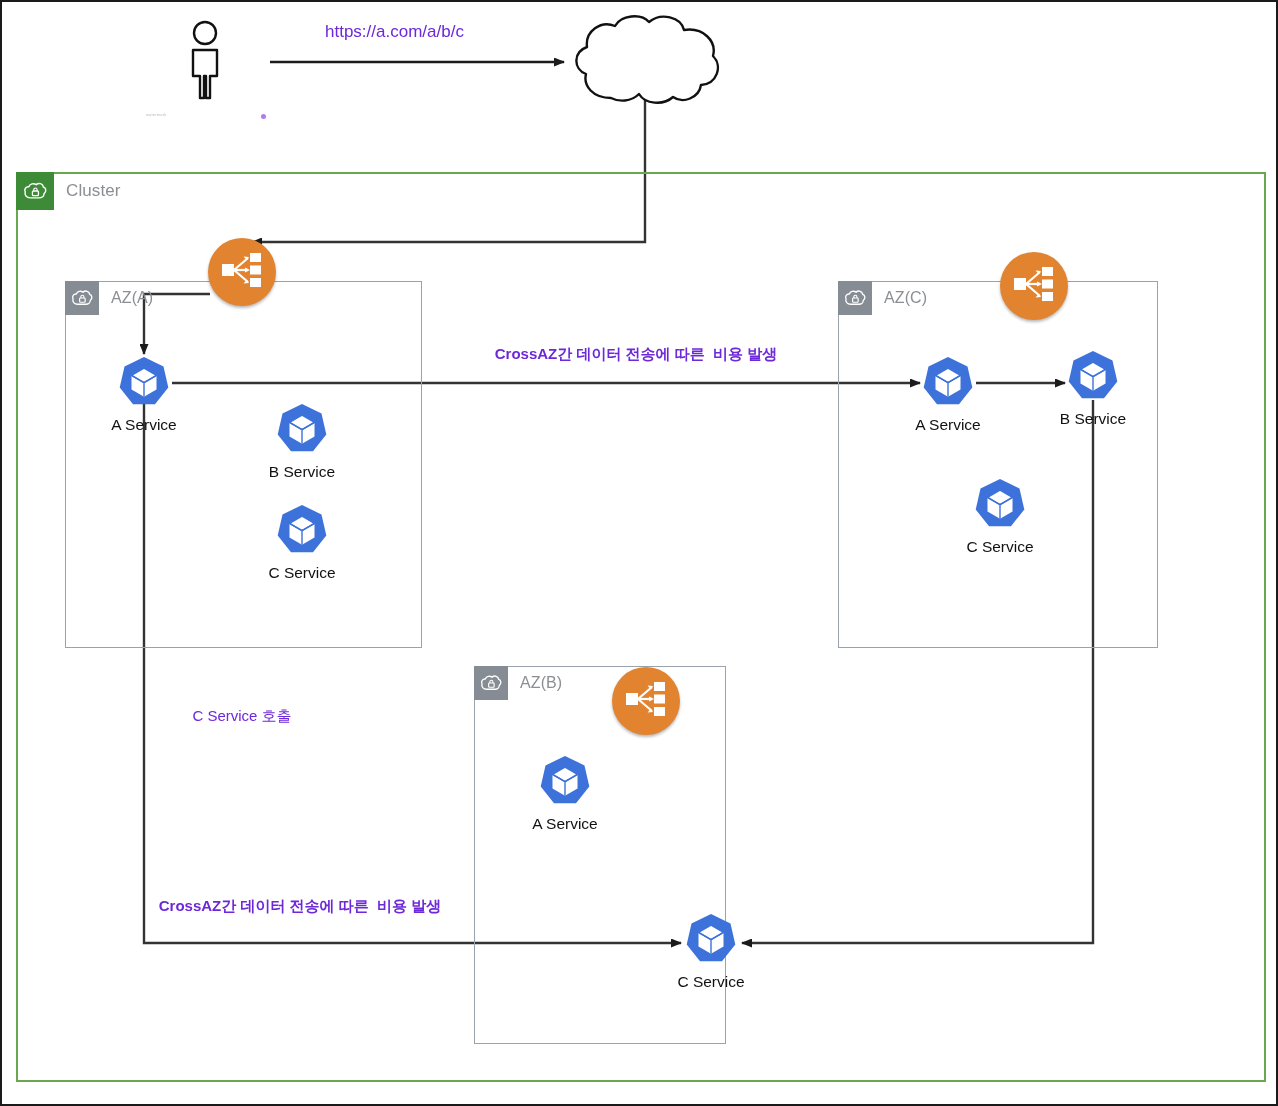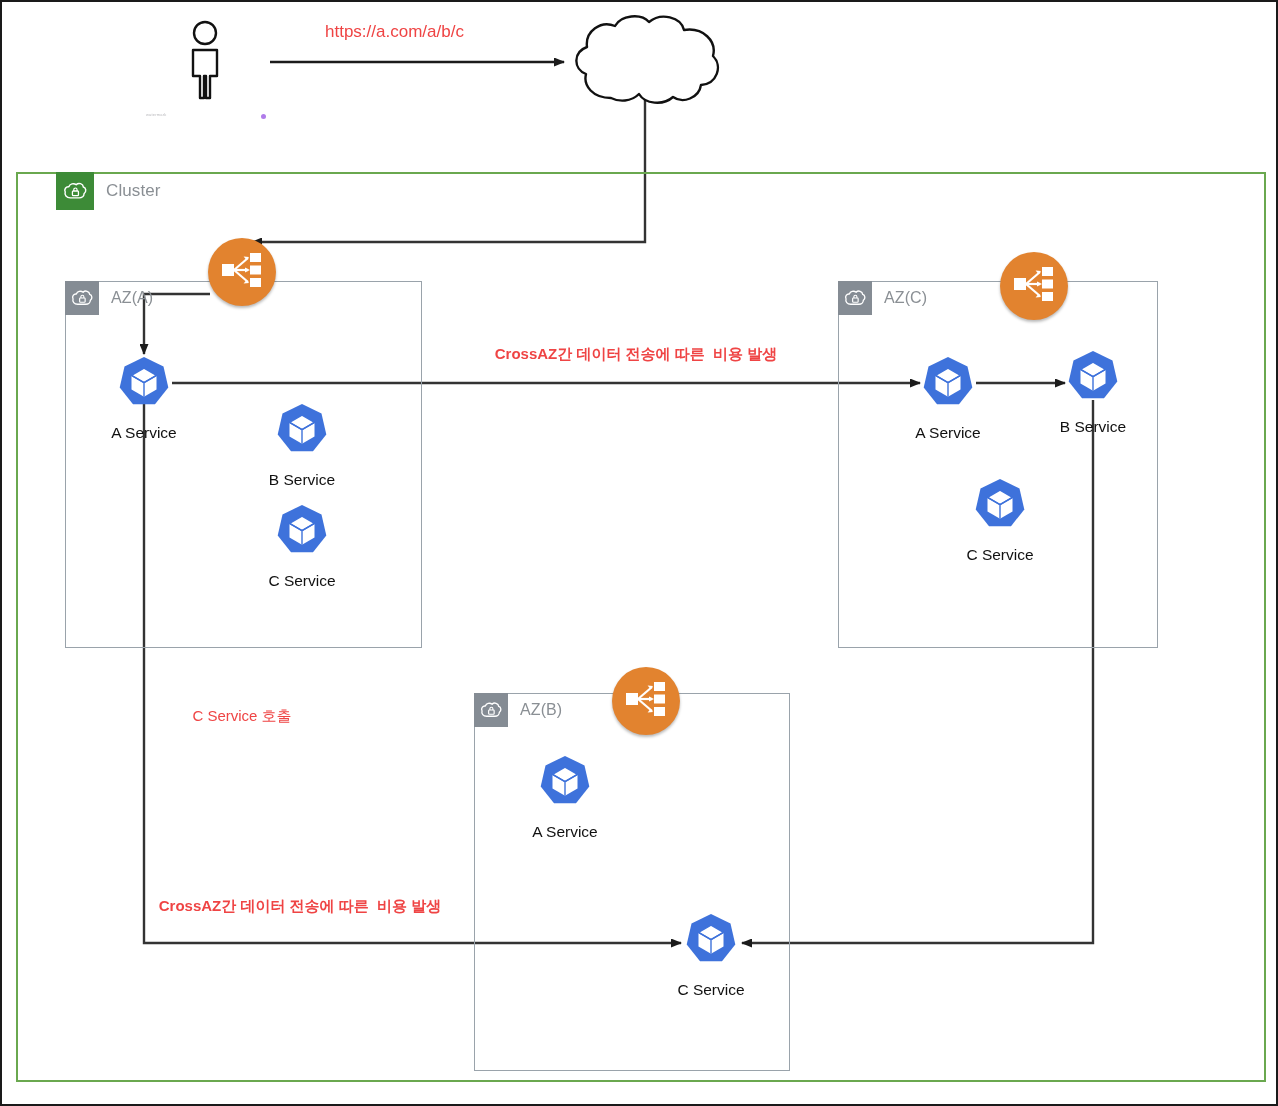--- a/index.html
+++ b/index.html
@@ -49,21 +49,21 @@
     border: 1px solid #9aa3ab;
   }
   .group-head {
     position: absolute;
     left: -1px;
     top: -1px;
     height: 34px;
     display: flex;
     align-items: center;
   }
-  .group-head.cluster-head { left: -2px; top: -2px; height: 38px; padding-left: 40px; }
+  .group-head.cluster-head { left: -2px; top: -2px; height: 38px; }
   .head-icon {
     width: 38px;
     height: 38px;
     display: flex;
     align-items: center;
     justify-content: center;
     background: #3d8b37;
   }
   .az .head-icon {
     width: 34px;
@@ -86,21 +86,21 @@
     margin-left: -60px;
     text-align: center;
   }
   .node .glyph {
     display: block;
     margin: 0 auto;
     line-height: 0;
   }
   .node .caption {
     display: block;
-    margin-top: 14px;
+    margin-top: 6px;
     font-size: 15.5px;
     color: #111111;
     white-space: nowrap;
   }
 
   
   .lb {
     position: absolute;
     width: 68px;
     height: 68px;
@@ -116,21 +116,21 @@
 
   
   .actor { position: absolute; }
   .cloudshape { position: absolute; }
 
   
   .tlabel {
     position: absolute;
     text-align: center;
     white-space: pre;
-    color: #ef4444;
+    color: #6d28d9;
     line-height: 1.45;
   }
   .tlabel.bold { font-weight: bold; font-size: 15px; }
   .tlabel.plain { font-size: 15px; }
   .tlabel.url { font-size: 17px; }
   .tlabel.micro {
     font-size: 4px;
     color: #b9b9bd;
     letter-spacing: .2px;
     text-align: left;
@@ -231,21 +231,21 @@
                      C8,2.6 12.4,1.4 15.4,3.6 C18.2,0.8 23.4,2.4 23.8,6.4
                      C27,7.2 27.6,12 24.6,14 C24.6,17 22,19 19,19 Z" fill="none" stroke="#ffffff" stroke-width="1.7" stroke-linejoin="round"></path>
             <rect x="11" y="11" width="7" height="5.4" rx="1" fill="none" stroke="#ffffff" stroke-width="1.5"></rect>
             <path d="M12.6,11 v-1.6 a1.9,1.9 0 0 1 3.8,0 V11" fill="none" stroke="#ffffff" stroke-width="1.4"></path>
           </svg>
         </div>
         <span class="group-title">AZ(C)</span>
       </div>
     </div>
 
-    <div class="group-box az" style="left:472px; top:691px; width:316px; height:378px;">
+    <div class="group-box az" style="left:472px; top:664px; width:252px; height:378px;">
       <div class="group-head">
         <div class="head-icon">
           <svg width="22" height="18" viewBox="0 0 28 22">
             <path d="M8.5,19 C4,19 1.5,15.5 2.6,12.2 C1,9 3.4,5.6 6.8,6
                      C8,2.6 12.4,1.4 15.4,3.6 C18.2,0.8 23.4,2.4 23.8,6.4
                      C27,7.2 27.6,12 24.6,14 C24.6,17 22,19 19,19 Z" fill="none" stroke="#ffffff" stroke-width="1.7" stroke-linejoin="round"></path>
             <rect x="11" y="11" width="7" height="5.4" rx="1" fill="none" stroke="#ffffff" stroke-width="1.5"></rect>
             <path d="M12.6,11 v-1.6 a1.9,1.9 0 0 1 3.8,0 V11" fill="none" stroke="#ffffff" stroke-width="1.4"></path>
           </svg>
         </div>

